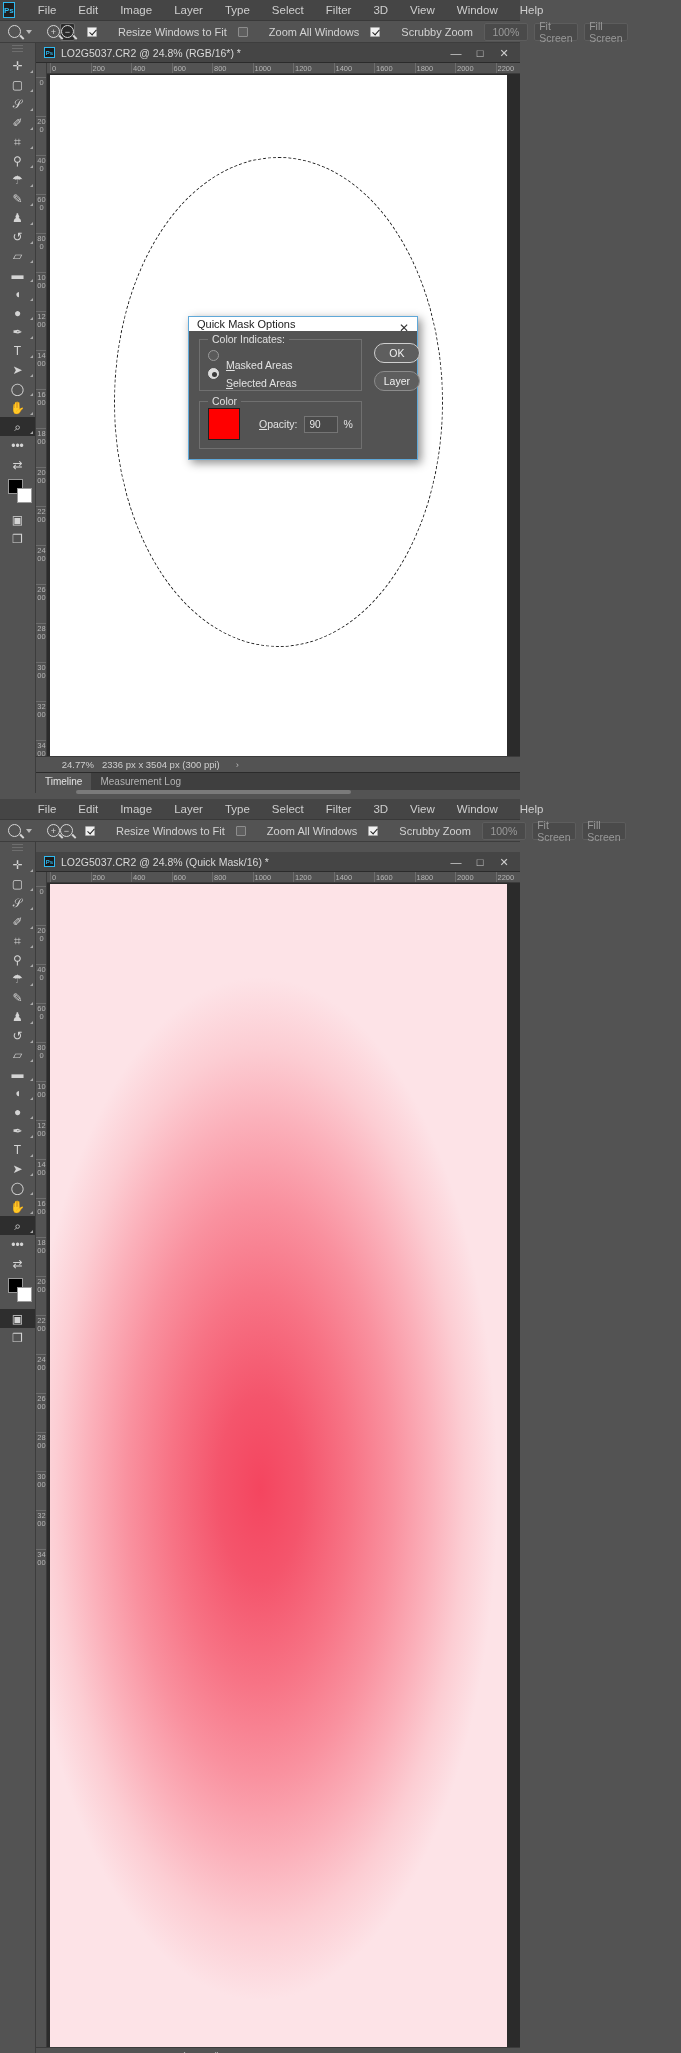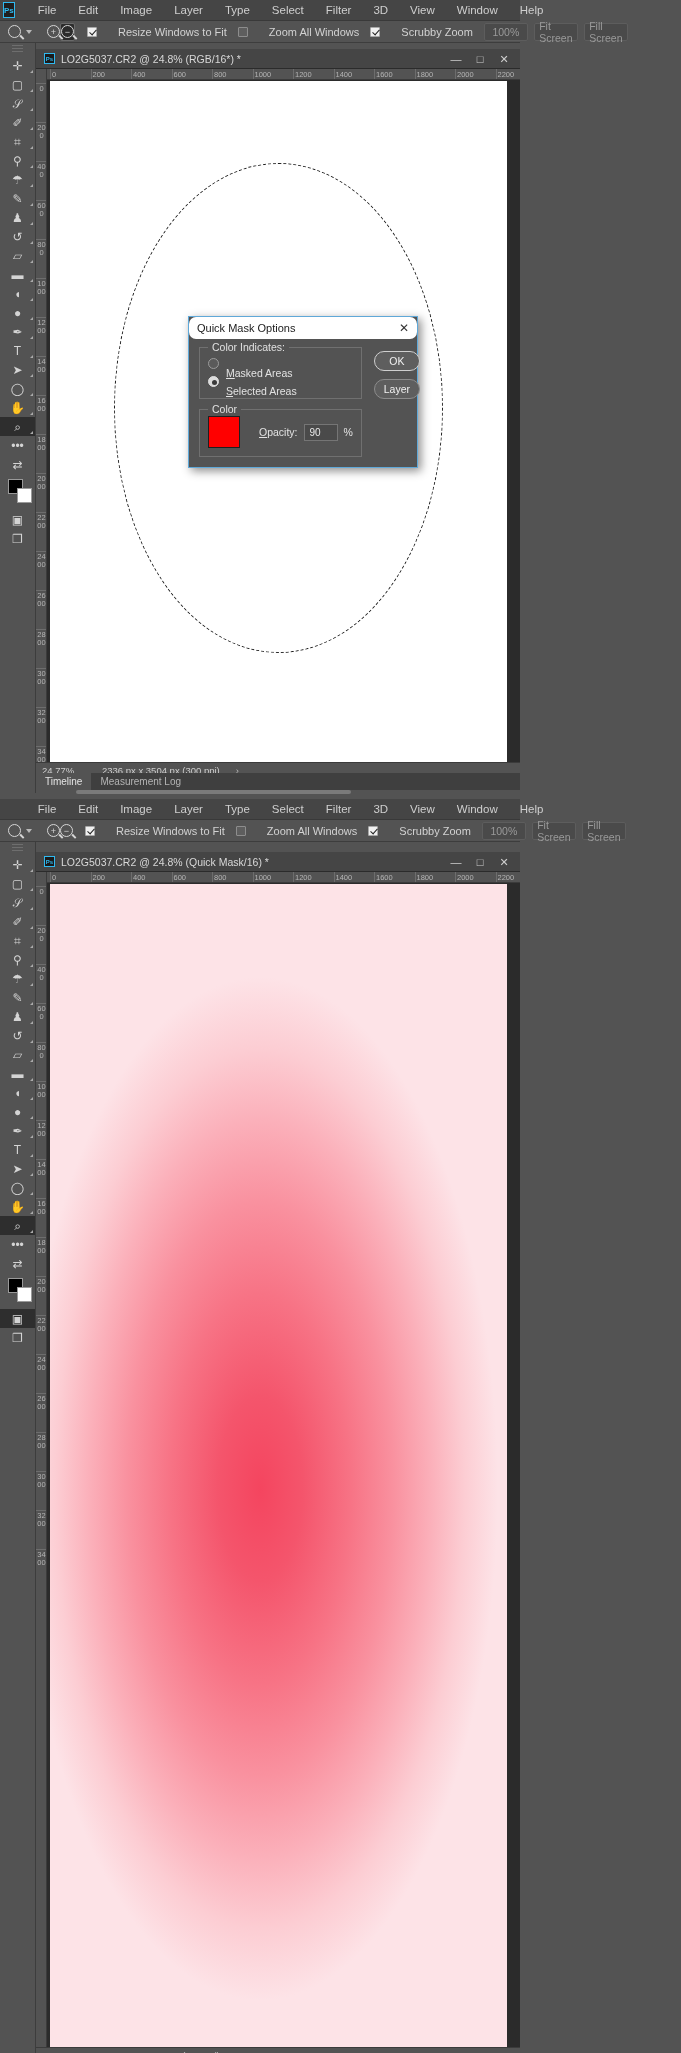--- a/index.html
+++ b/index.html
@@ -89,41 +89,41 @@
   .vruler { position:absolute; left:0; top:0; width:11px; background:#535353;
             border-right:1px solid #3b3b3b; overflow:hidden; }
   .vruler .vtick { position:absolute; left:0; width:11px; border-top:1px solid #6d6d6d; }
   .vruler .vlabel { position:absolute; left:1px; font-size:7.5px; color:#b5b5b5;
                     line-height:7.5px; width:9px; word-break:break-all; text-align:center; }
   .canvaswrap { position:absolute; left:11px; top:0; right:0; bottom:0; background:#2b2b2b;
                 overflow:hidden; }
   .canvas-white { position:absolute; background:#fff; }
   .statusbar { height:16px; background:#535353; display:flex; align-items:center;
                font-size:9.5px; color:#cfcfcf; border-top:1px solid #3b3b3b; }
-  .sb-zoom { width:58px; padding-left:6px; }
+  .sb-zoom { width:58px; padding-left:6px;text-align:right; }
   .sb-info { padding-left:8px; }
   .sb-arrow { margin-left:16px; color:#bbb; }
 
   
   .paneltabs { position:absolute; left:36px; right:0; height:17px; background:#3f3f3f;
                display:flex; align-items:flex-end; }
   .ptab { height:17px; padding:0 9px; font-size:10px; color:#b4b4b4; display:flex;
           align-items:center; }
   .ptab.active { background:#535353; color:#e4e4e4; }
   .panelbody { position:absolute; left:36px; right:0; background:#535353; }
   .scroll-h { position:absolute; left:40px; height:4px; background:#7a7a7a; border-radius:2px; }
 
   
   .marchants { position:absolute; border-radius:50%; border:1.4px dashed #1d1d1d; }
 
   
   .dialog { position:absolute; background:#535353; border:1px solid #5fa8d8;
             box-shadow:3px 3px 9px rgba(0,0,0,.45); }
-  .dlg-title { height:22px; background:#fff; color:#1a1a1a; font-size:11px;
-               display:flex; align-items:center; padding-left:8px; position:relative;border-radius:7px; }
+  .dlg-title { height:14px; background:#fff; color:#1a1a1a; font-size:11px;
+               display:flex; align-items:center; padding-left:8px; position:relative; }
   .dlg-close { position:absolute; right:0; top:0; width:26px; height:22px; display:flex;
                align-items:center; justify-content:center; color:#333; font-size:12px; }
   .dlg-body { padding:8px 10px 10px 10px; display:flex; }
   .dlg-left { width:172px; }
   .fieldset { border:1px solid #707070; margin:0 0 10px 0; padding:6px 8px 8px 8px;
               position:relative; }
   .fs-legend { position:absolute; top:-7px; left:8px; background:#535353; padding:0 4px;
                font-size:10.5px; color:#e0e0e0; }
   .radio-row { display:flex; align-items:center; height:18px; }
   .radio { width:11px; height:11px; border-radius:50%; border:1px solid #9b9b9b;
@@ -231,21 +231,21 @@
     <div class="tool nocorner">•••</div>
     <div class="tool nocorner">⇄</div>
     <div class="swatches">
       <div class="sw-fore"></div>
       <div class="sw-back"></div>
     </div>
     <div class="tool nocorner">▣</div>
     <div class="tool nocorner">❐</div>
   </div>
 
-  <div class="docarea" style="top:49px; height:730px;">
+  <div class="docarea" style="top:43px; height:730px;">
     <div class="doctab">
       <span class="doctab-ps">Ps</span>
       <span class="doctitle">LO2G5037.CR2 @ 24.8% (RGB/16*) *</span>
       <span class="winbtns">
         <span class="wbtn">—</span>
         <span class="wbtn">□</span>
         <span class="wbtn">✕</span>
       </span>
     </div>
     <div style="position:relative; height:709px;">

